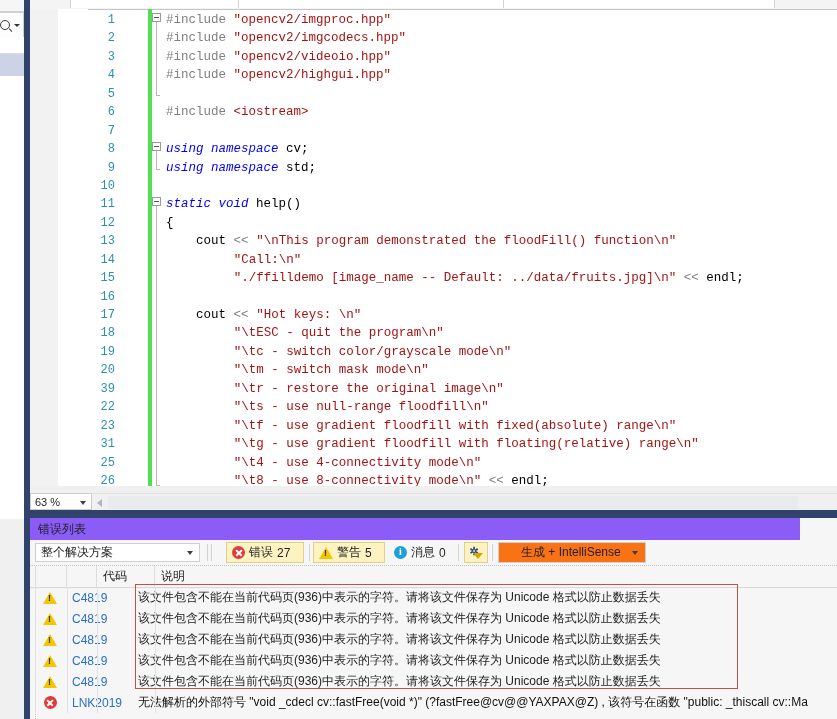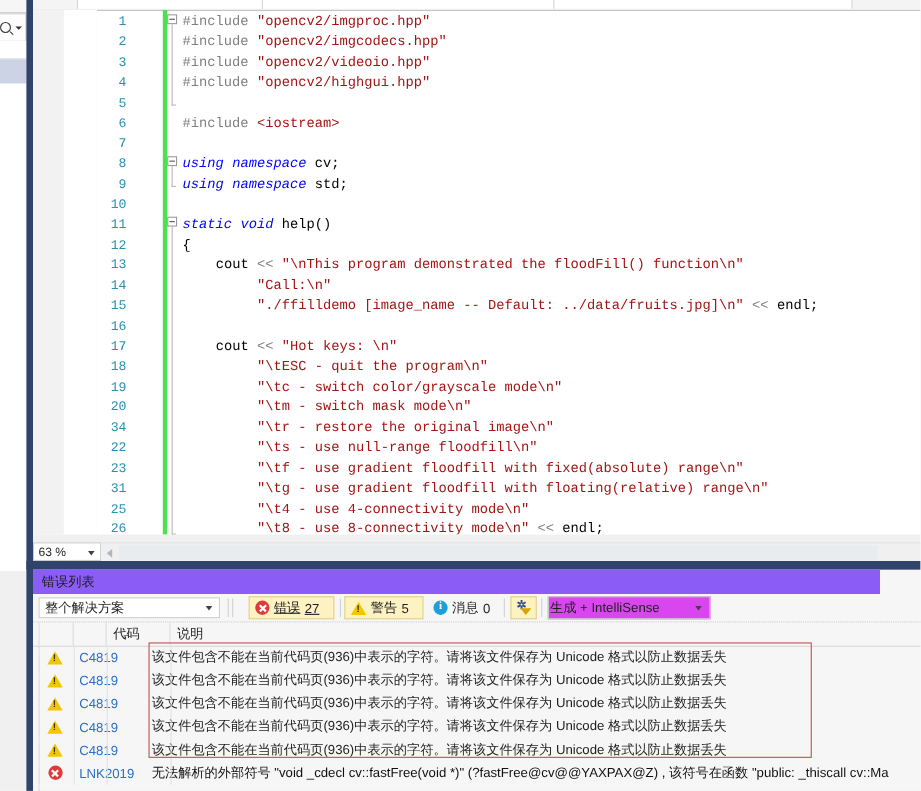--- a/index.html
+++ b/index.html
@@ -348,25 +348,25 @@
   .funnel .fn {
     position: absolute; right: -1px; bottom: -1px;
     width: 0; height: 0;
     border-left: 5px solid transparent;
     border-right: 5px solid transparent;
     border-top: 6px solid #d8a400;
   }
   .build-select {
     position: absolute; top: 2px;
     width: 148px; height: 21px;
-    background: #d946ef;
+    background: #f97316;
     border: 1px solid #cfcfcf;
     box-sizing: border-box;
     font-size: 12px; color: #1e1e1e;
-    padding-left: 1px; line-height: 19px;
+    padding-left: 22px; line-height: 19px;
   }
   .build-select .zcaret {
     position: absolute; right: 7px; top: 8px;
     width: 0; height: 0;
     border-left: 3px solid transparent;
     border-right: 3px solid transparent;
     border-top: 4px solid #404040;
   }
 
   
@@ -481,21 +481,21 @@
         <div>11</div>
         <div>12</div>
         <div>13</div>
         <div>14</div>
         <div>15</div>
         <div>16</div>
         <div>17</div>
         <div>18</div>
         <div>19</div>
         <div>20</div>
-        <div>34</div>
+        <div>39</div>
         <div>22</div>
         <div>23</div>
         <div>31</div>
         <div>25</div>
         <div>26</div>
       </div>
 
     <div class="changebar"></div>
 
     <div class="outline">
@@ -534,21 +534,21 @@
     <div class="err-toolbar">
 
       <div class="scope-select">
         <span>整个解决方案</span>
         <span class="zcaret"></span>
       </div>
 
       <div class="tb-div" style="left:177px;"></div>
       <div class="tb-div" style="left:181px;"></div>
 
-      <div class="filter-btn" style="left:196px; width:78px;text-decoration:underline;">
+      <div class="filter-btn" style="left:196px; width:78px;">
         <span class="icon-err"></span>
         <span>错误</span>
         <span>27</span>
       </div>
 
       <div class="tb-div" style="left:279px;"></div>
 
       <div class="filter-btn" style="left:283px; width:72px;">
         <span class="icon-warn"></span>
         <span>警告</span>

